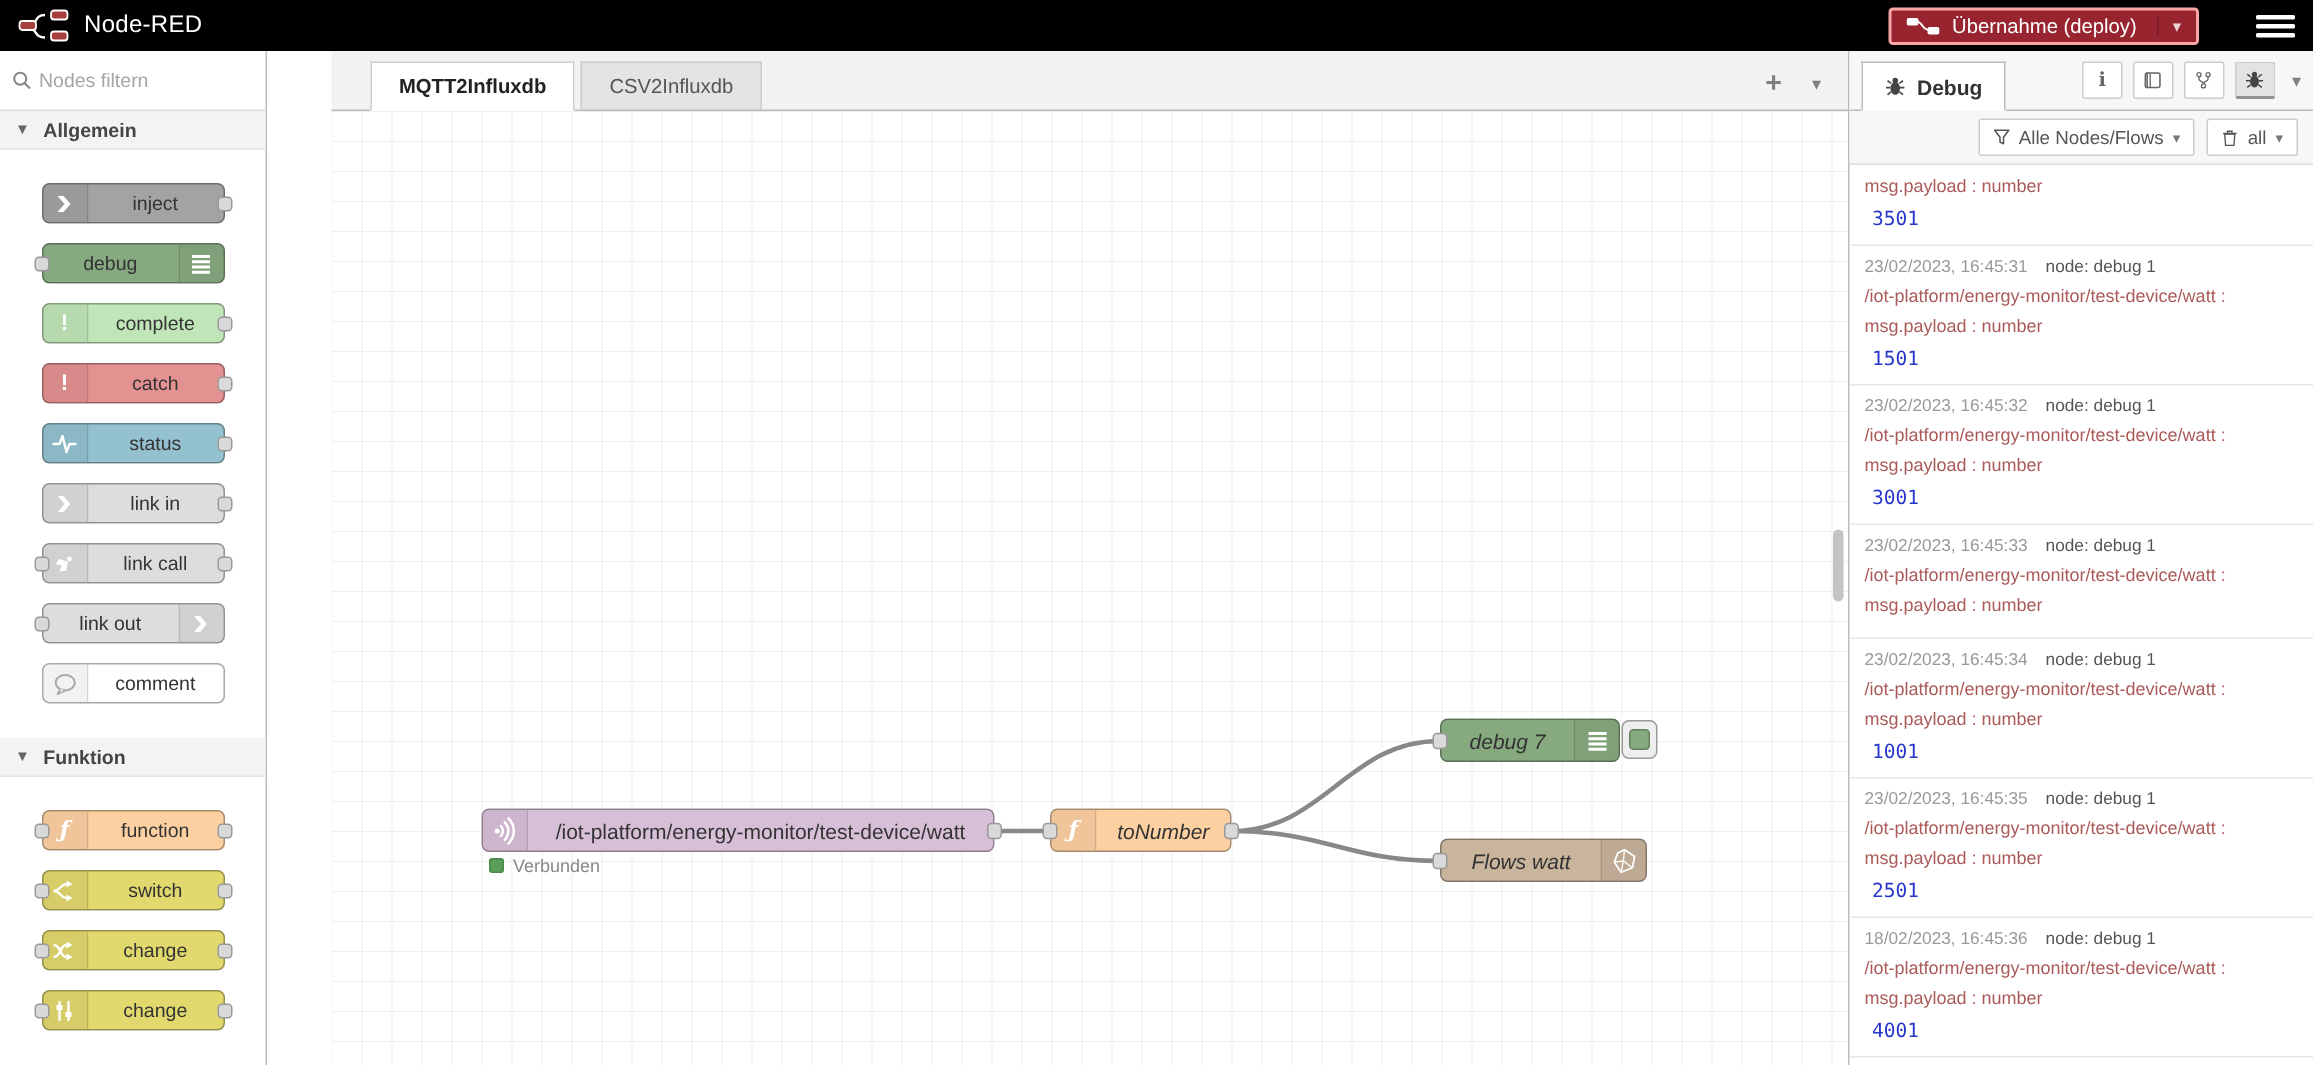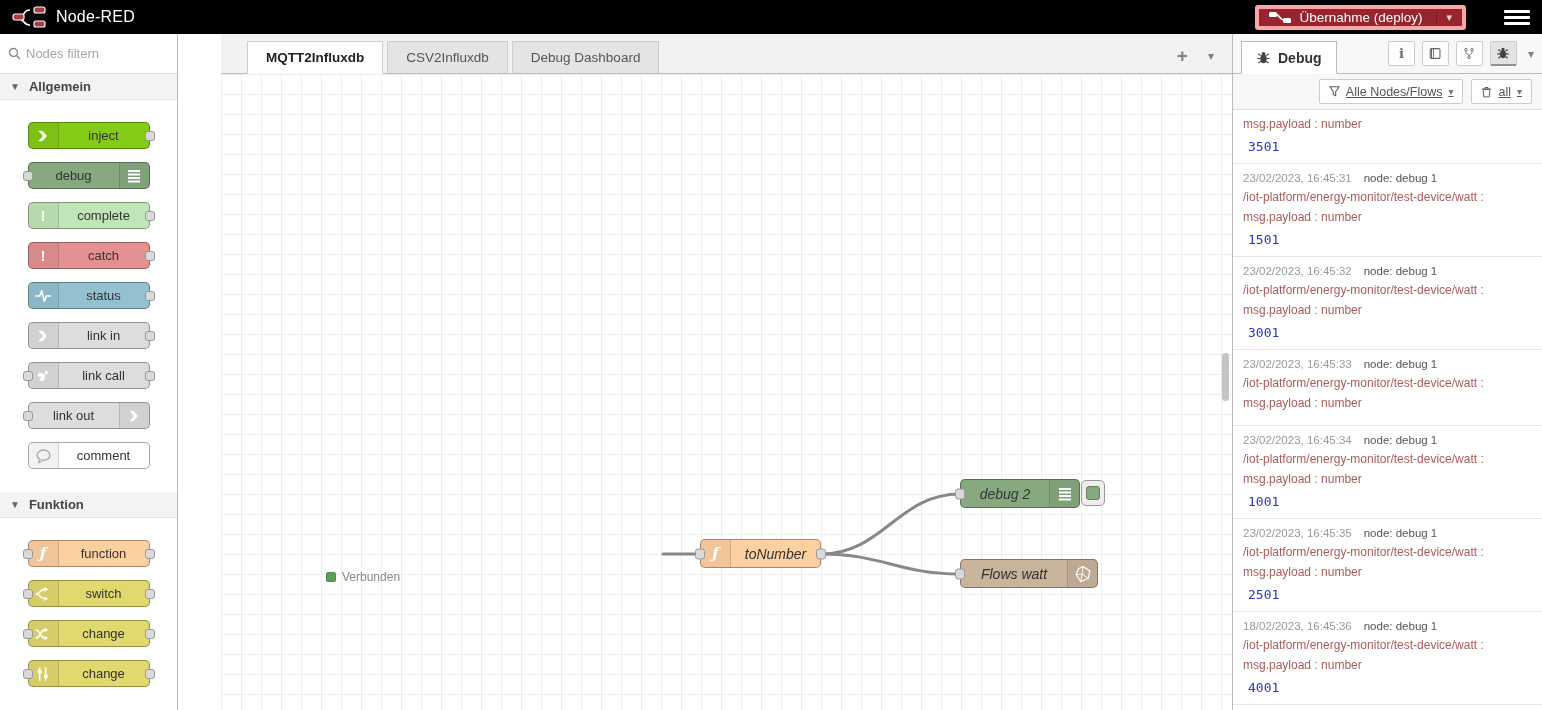--- a/index.html
+++ b/index.html
@@ -5,21 +5,21 @@
   * { margin:0; padding:0; box-sizing:border-box; }
   html,body { width:1542px; height:710px; overflow:hidden; background:#fff;
     font-family:"Liberation Sans", sans-serif; }
   #app { width:1542px; height:710px; display:flex; flex-direction:column; position:relative; }
 
   
   #header { height:34px; background:#000; color:#fff; display:flex; align-items:center; padding:0 12px; flex:0 0 34px; }
   #logo { display:flex; align-items:center; gap:8px; }
   #app-title { font-size:16px; font-weight:500; letter-spacing:.2px; }
   #header-spacer { flex:1; }
-  #deploy-btn { display:flex; align-items:center; gap:8px; background:#98242f; border:4px solid #fca5a5;
+  #deploy-btn { display:flex; align-items:center; gap:8px; background:#98242f; border:2px solid #fca5a5;
     border-radius:3px; height:25px; padding:0 10px; color:#fff; font-size:13.5px; cursor:pointer; }
   #deploy-caret { margin-left:6px; padding-left:9px; border-left:1px solid rgba(0,0,0,.25); font-size:11px; color:#f0d5d5; }
   #menu-btn { margin-left:38px; width:26px; height:22px; display:flex; flex-direction:column; justify-content:center; gap:3px; cursor:pointer; }
   #menu-btn span { display:block; height:3px; background:#fff; border-radius:1px; }
 
   
   #body { flex:1; display:flex; min-height:0; }
 
   
   #palette { width:178px; flex:0 0 178px; border-right:1px solid #bbb; display:flex; flex-direction:column; background:#fff; }
@@ -33,21 +33,21 @@
   .pnode { position:relative; width:122px; height:27px; margin:0 auto 13px auto; border-radius:5px;
     border:1px solid rgba(0,0,0,.34); display:flex; align-items:stretch; font-size:13px; color:#333; cursor:move; }
   .pnode .plabel { flex:1; display:flex; align-items:center; justify-content:center; padding:0 4px; white-space:nowrap; }
   .picon { width:30px; flex:0 0 30px; display:flex; align-items:center; justify-content:center; background:rgba(0,0,0,.05); }
   .picon.left  { border-right:1px solid rgba(0,0,0,.13); border-radius:4px 0 0 4px; }
   .picon.right { border-left:1px solid rgba(0,0,0,.13); border-radius:0 4px 4px 0; }
   .pport { position:absolute; width:10px; height:10px; top:50%; transform:translateY(-50%);
     background:#d9d9d9; border:1px solid #999; border-radius:3px; }
   .pport.in { left:-6px; } .pport.out { right:-6px; }
   .glyph { color:#fff; font-weight:bold; font-size:15px; line-height:1; }
-  .c-inject{background:#84cc16;} .c-debug{background:#87a980;} .c-complete{background:#c0e5b8;}
+  .c-inject{background:#a3a3a3;} .c-debug{background:#87a980;} .c-complete{background:#c0e5b8;}
   .c-catch{background:#e49191;} .c-status{background:#94c1d0;} .c-link{background:#dddddd;}
   .c-comment{background:#ffffff;} .c-function{background:#fdd0a2;} .c-yellow{background:#e2d96e;justify-content:space-between;}
   .c-mqtt{background:#d8bfd8;} .c-influx{background:#c9b49c;}
 
   
   #canvas-col { flex:1; display:flex; flex-direction:column; min-width:0;margin-left:43px; }
   #tabbar { height:40px; flex:0 0 40px; background:#f2f2f2; border-bottom:1px solid #bbb;
     display:flex; align-items:flex-end; padding-left:26px; }
   .wtab { height:33px; margin-bottom:-1px; margin-right:4px; padding:0 18px; display:flex; align-items:center;
     background:#e4e4e4; border:1px solid #ccc; border-bottom:1px solid #bbb; font-size:13.5px; color:#555; cursor:pointer; }
@@ -86,21 +86,21 @@
     display:flex; align-items:center; gap:7px; padding:0 14px; font-size:14px; font-weight:bold; color:#333; cursor:pointer; }
   #sidebar-btns { margin-left:auto; display:flex; align-items:center; gap:7px; margin-bottom:7px; }
   .sbtn { width:27px; height:25px; border:1px solid #ccc; border-radius:2px; background:#fff; color:#666;
     display:flex; align-items:center; justify-content:center; font-size:13px; cursor:pointer; }
   .sbtn.active { background:#e3e3e3; border-bottom:2px solid #919191; }
   #sidebar-caret { color:#808080; font-size:12px; margin-left:4px; cursor:pointer; }
 
   #debug-toolbar { height:36px; flex:0 0 36px; background:#f7f7f7; border-bottom:1px solid #ddd;
     display:flex; align-items:center; justify-content:flex-end; gap:8px; padding:0 10px; }
   .tbtn { height:25px; border:1px solid #ccc; border-radius:2px; background:#fff; color:#555; font-size:12.5px;
-    display:flex; align-items:center; gap:6px; padding:0 9px; cursor:pointer;text-decoration:underline; }
+    display:flex; align-items:center; gap:6px; padding:0 9px; cursor:pointer; }
   .tbtn .tcaret { font-size:10px; color:#777; }
 
   #debug-messages { flex:1; overflow:hidden; }
   .dmsg { padding:7px 10px 8px 10px; border-bottom:1px solid #e6e6e6; }
   .dmeta { font-size:11.5px; line-height:14px; color:#999; margin-bottom:5px; }
   .dmeta .dnode { color:#555; margin-left:12px; }
   .dtopic, .dpayload { font-size:12px; line-height:15px; color:#ab5a5a; margin-bottom:5px; }
   .dpayload { margin-bottom:6px; }
   .dvalue { font-family:"DejaVu Sans Mono", monospace; font-size:13px; line-height:17px; color:#2836cc; padding-left:5px; }
 </style>
@@ -299,50 +299,59 @@
     </div>
 
     <div id="canvas-col">
       <div id="tabbar">
         <div class="wtab active">
           <span>MQTT2Influxdb</span>
         </div>
         <div class="wtab">
           <span>CSV2Influxdb</span>
         </div>
-        <div class="wtab">
-          <span>Debug Dashboard</span>
-        </div>
         <div id="tabbar-controls">
           <span id="tab-add">+</span>
           <span id="tab-caret">▾</span>
         </div>
       </div>
 
       <div id="canvas">
         <svg id="wires">
           <path d="M442 480 L479 480" stroke="#888" stroke-width="3" fill="none" stroke-linecap="round"></path>
           <path d="M600 480 C662 480, 677 420, 739 420" stroke="#888" stroke-width="3" fill="none" stroke-linecap="round"></path>
           <path d="M600 480 C662 480, 677 500, 739 500" stroke="#888" stroke-width="3" fill="none" stroke-linecap="round"></path>
         </svg>
 
+        <div class="fnode c-mqtt" style="left:100px; top:465px; width:342px;">
+          <span class="ficon left">
+            <svg width="17" height="20" viewBox="0 0 20 24">
+                <circle cx="4" cy="12" r="2" fill="#fff"></circle>
+                <path d="M7 8 A6 6 0 0 1 7 16" stroke="#fff" stroke-width="2" fill="none" stroke-linecap="round"></path>
+                <path d="M10 5 A10 10 0 0 1 10 19" stroke="#fff" stroke-width="2" fill="none" stroke-linecap="round"></path>
+                <path d="M13 2 A14 14 0 0 1 13 22" stroke="#fff" stroke-width="2" fill="none" stroke-linecap="round"></path>
+              </svg>
+          </span>
+          <span class="flabel">/iot-platform/energy-monitor/test-device/watt</span>
+          <span class="fport out"></span>
+        </div>
         <div id="node-status">
           <span id="status-dot"></span>
           <span id="status-text">Verbunden</span>
         </div>
 
         <div class="fnode c-function" style="left:479px; top:465px; width:121px;">
           <span class="ficon left glyph" style="font-style:italic; font-family:'DejaVu Serif',serif;">ƒ</span>
           <span class="flabel it">toNumber</span>
           <span class="fport in"></span>
           <span class="fport out"></span>
         </div>
 
         <div class="fnode c-debug" style="left:739px; top:405px; width:120px;">
-          <span class="flabel it">debug 2</span>
+          <span class="flabel it">debug 7</span>
           <span class="ficon right">
             <svg width="14" height="14" viewBox="0 0 14 14">
                 <g fill="#fff">
                   <rect x="1" y="1" width="12" height="2"></rect>
                   <rect x="1" y="4.5" width="12" height="2"></rect>
                   <rect x="1" y="8" width="12" height="2"></rect>
                   <rect x="1" y="11.5" width="12" height="2"></rect>
                 </g>
               </svg>
           </span>

